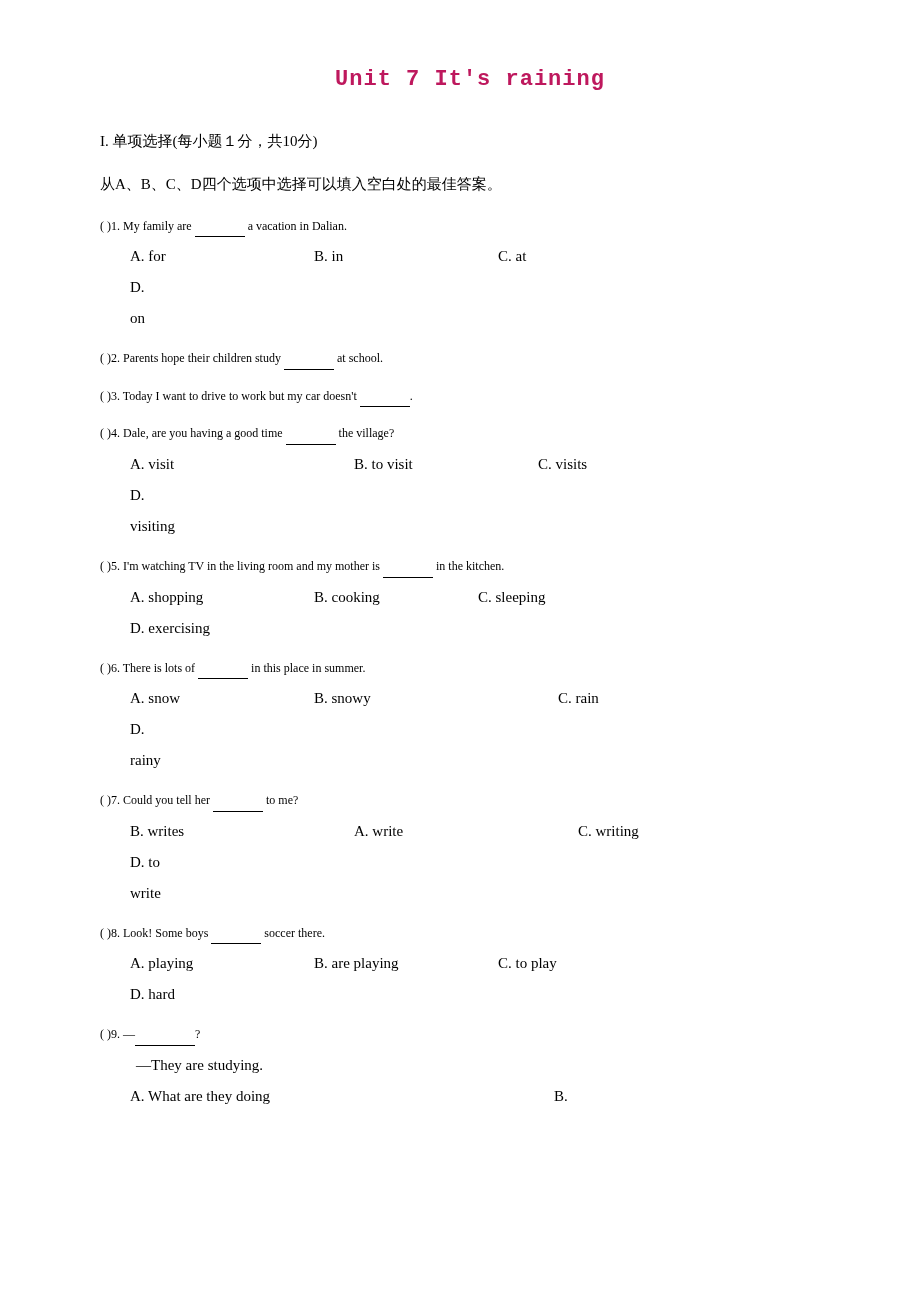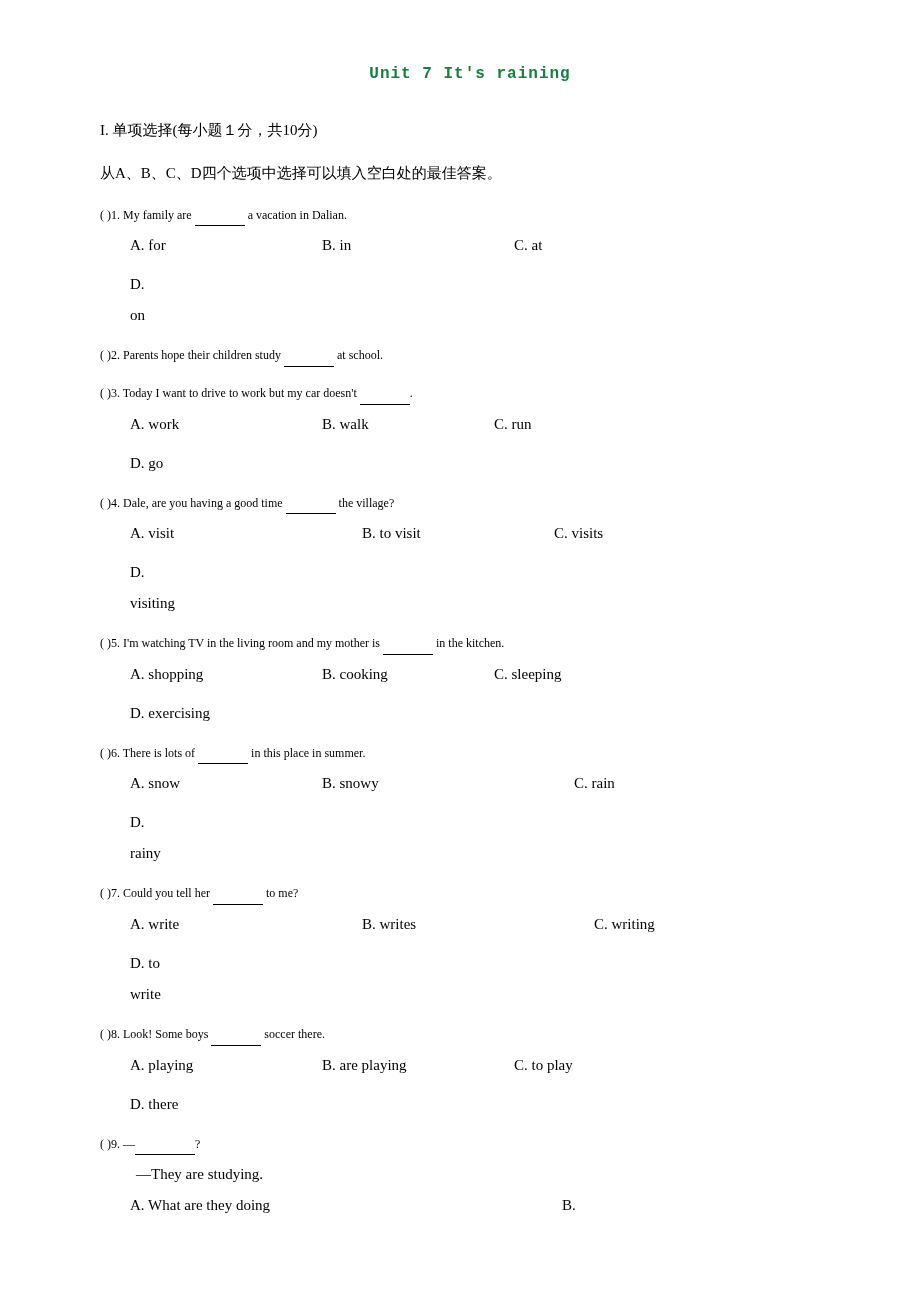--- a/index.html
+++ b/index.html
@@ -12,22 +12,22 @@
       font-family: "SimSun", "宋体", serif;
       font-size: 15px;
       color: #000000;
       width: 920px;
       min-height: 1302px;
       padding: 60px 80px 60px 100px;
       line-height: 1.8;
     }
     .page-title {
       text-align: center;
-      color: #15803d;
-      font-size: 16px;
+      color: #be185d;
+      font-size: 22px;
       font-weight: bold;
       font-family: "Courier New", monospace;
       margin-bottom: 28px;
       letter-spacing: 1px;
     }
     .section-header {
       margin-bottom: 16px;
       font-size: 15px;
     }
     .instruction {
@@ -39,21 +39,21 @@
     }
     .question-line {
       display: block;
       margin-bottom: 6px;
       font-size: 12px;
       font-family: "Times New Roman", "SimSun", serif;
     }
     .options-line {
       display: flex;
       flex-wrap: wrap;
-      gap: 12px;
+      gap: 4px;
       margin-left: 30px;
       font-size: 15px;
       font-family: "Times New Roman", "SimSun", serif;
       margin-bottom: 4px;
     }
     .option {
       min-width: 160px;
       margin-right: 20px;
     }
     .blank {
@@ -94,26 +94,20 @@
 <div class="question-block">
   <span class="question-line">
     (   )2. Parents hope their children study <span class="blank"></span> at school.
   </span>
 </div>
 
 <div class="question-block">
   <span class="question-line">
     (   )3. Today I want to drive to work but my car doesn't <span class="blank"></span>.
   </span>
-  <div class="options-line">
-    <span class="option">A. work</span>
-    <span class="option" style="min-width:140px;">B. walk</span>
-    <span class="option" style="min-width:160px;">C. run</span>
-    <span class="option">D. go</span>
-  </div>
 </div>
 
 <div class="question-block">
   <span class="question-line">
     (   )4. Dale, are you having a good time <span class="blank"></span> the village?
   </span>
   <div class="options-line">
     <span class="option" style="min-width:200px;">A. visit</span>
     <span class="option" style="min-width:160px;">B. to visit</span>
     <span class="option" style="min-width:160px;">C. visits</span>
@@ -145,37 +139,37 @@
     <span class="option">D.</span>
   </div>
   <div class="overflow-line">rainy</div>
 </div>
 
 <div class="question-block">
   <span class="question-line">
     (   )7. Could you tell her <span class="blank"></span> to me?
   </span>
   <div class="options-line">
+    <span class="option" style="min-width:200px;">B. writes</span>
     <span class="option" style="min-width:200px;">A. write</span>
-    <span class="option" style="min-width:200px;">B. writes</span>
     <span class="option" style="min-width:160px;">C. writing</span>
     <span class="option">D. to</span>
   </div>
   <div class="overflow-line">write</div>
 </div>
 
 <div class="question-block">
   <span class="question-line">
     (   )8. Look! Some boys <span class="blank"></span> soccer there.
   </span>
   <div class="options-line">
     <span class="option" style="min-width:160px;">A. playing</span>
     <span class="option" style="min-width:160px;">B. are playing</span>
     <span class="option" style="min-width:140px;">C. to play</span>
-    <span class="option">D. there</span>
+    <span class="option">D. hard</span>
   </div>
 </div>
 
 <div class="question-block">
   <span class="question-line">
     (   )9. —<span class="blank" style="min-width:60px;"></span>?
   </span>
   <div class="overflow-line" style="margin-left:36px;">
     —They are studying.
   </div>

